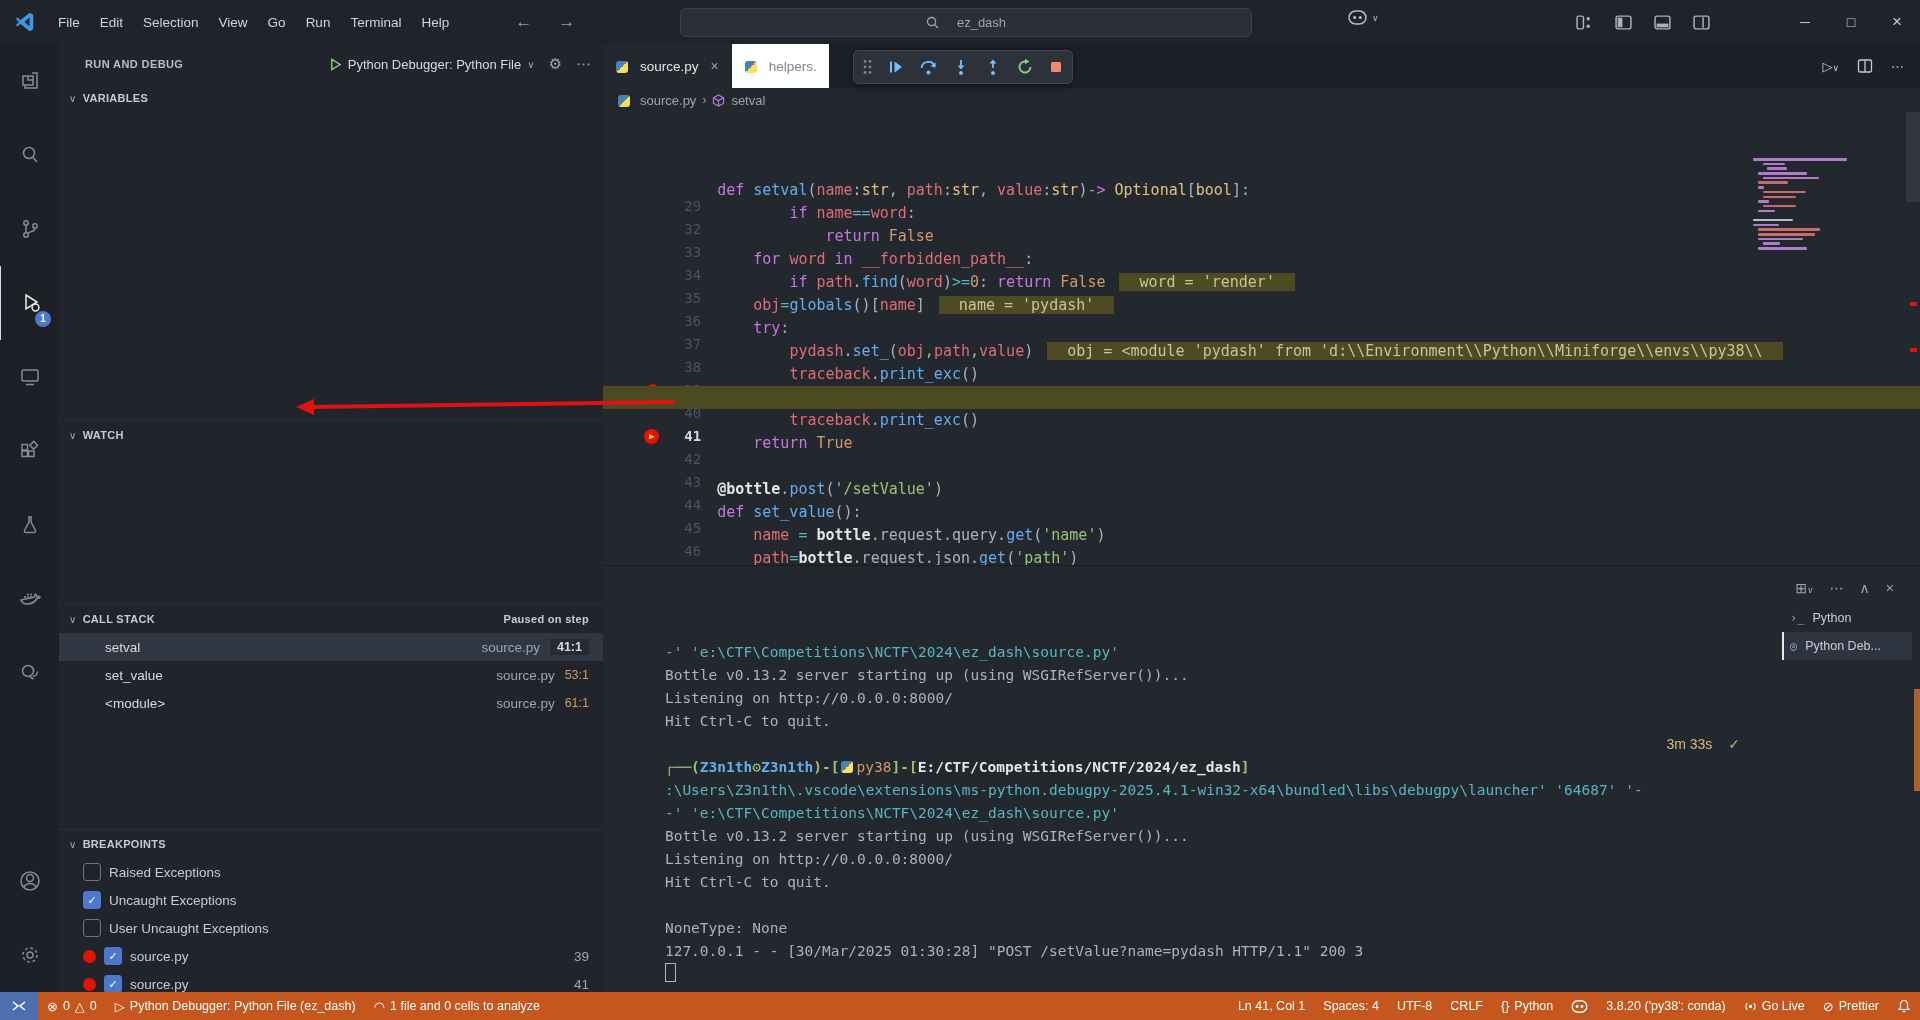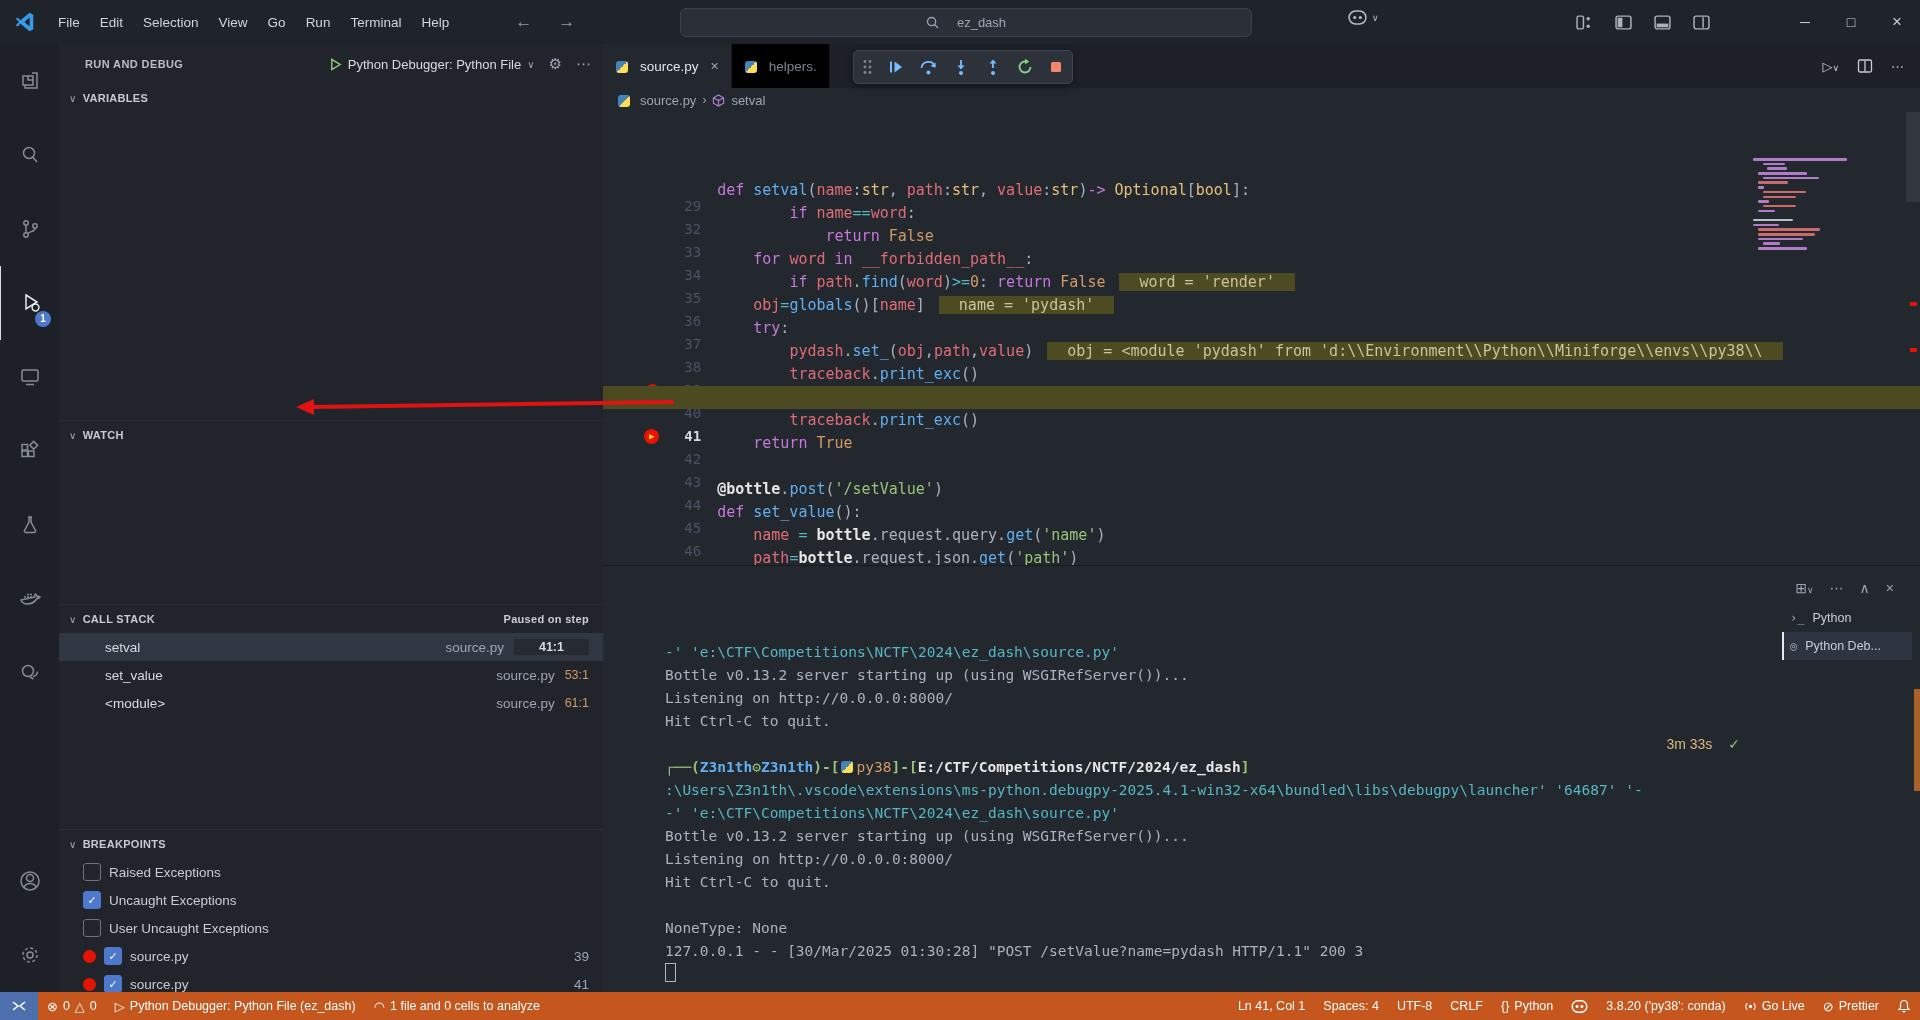--- a/index.html
+++ b/index.html
@@ -43,37 +43,37 @@
   .vrow{height:28px;line-height:28px;white-space:pre;overflow:hidden;font-size:14px;}
   .vrow .chev{display:inline-block;width:17px;color:#9da5b4;font-size:11px;}
   #watch-body{height:155px;}
   #cs-head{display:flex;align-items:center;}
   #cs-badge{margin-left:auto;margin-right:14px;font-weight:600;font-size:11px;color:#c8ccd4;}
   .frow{height:28px;display:flex;align-items:center;padding:0 14px 0 46px;font-size:13.5px;color:#d7dae0;}
   .frow.sel{background:#31374021;background:#313742;}
   .frow .fname{color:#d7dae0;}
   .frow .ffile{margin-left:auto;color:#9da5b4;}
   .frow .fpos{margin-left:10px;color:#d19a66;font-size:12.5px;}
-  .frow.sel .fpos{background:#262b33;border-radius:1px;padding:1px 25px;color:#d7dae0;font-weight:600;}
+  .frow.sel .fpos{background:#262b33;border-radius:1px;padding:1px 7px;color:#d7dae0;font-weight:600;}
   #cs-body{height:112px;}
   .brow{height:28px;display:flex;align-items:center;padding:0 14px 0 24px;font-size:13.5px;color:#c8ccd4;gap:8px;}
   .bdot{width:13px;height:13px;border-radius:50%;background:#e51400;flex:0 0 auto;}
   .cb{width:16px;height:16px;border:1px solid #6b7280;border-radius:3px;background:transparent;flex:0 0 auto;
       display:flex;align-items:center;justify-content:center;color:#fff;font-size:11px;}
   .cb.on{background:#4d78cc;border-color:#4d78cc;}
   .cbmark{line-height:1;}
   .bline{margin-left:auto;color:#9da5b4;}
 
   
   #arrow-overlay{position:absolute;left:296px;top:396px;width:380px;height:20px;z-index:40;pointer-events:none;}
 
   
   #editor{position:absolute;left:603px;top:44px;width:1317px;height:521px;background:#23272e;overflow:hidden;}
   #tabbar{position:relative;height:44px;background:#1d2127;display:flex;align-items:stretch;}
-  .tab{display:flex;align-items:center;gap:8px;padding:0 12px;font-size:13.5px;color:#7d8590;background:#000000;border-right:1px solid #181b20;}
+  .tab{display:flex;align-items:center;gap:8px;padding:0 12px;font-size:13.5px;color:#7d8590;background:#ffffff;border-right:1px solid #181b20;}
   .tab.active{background:#23272e;color:#e2e5ea;}
   .tab .close{color:#9da5b4;font-size:14px;margin-left:4px;}
   #editor-actions{margin-left:auto;display:flex;align-items:center;gap:18px;padding-right:16px;color:#c8ccd4;}
   #dbg-toolbar{position:absolute;left:250px;top:6px;height:32px;background:#2c313a;border:1px solid #3e4452;border-radius:5px;
                box-shadow:0 2px 8px rgba(0,0,0,.45);display:flex;align-items:center;padding:0 8px;gap:14px;z-index:30;}
   #breadcrumb{height:24px;display:flex;align-items:center;gap:6px;padding-left:14px;font-size:13px;color:#9da5b4;}
   #breadcrumb .bsep{font-size:12px;}
   #code{position:absolute;left:0;top:112px;right:0;bottom:0;font-size:15px;}
   .cl{height:23px;line-height:23px;white-space:pre;position:relative;font-family:"DejaVu Sans Mono",monospace;}
   .cl.cur{background:#4b4a20;}

